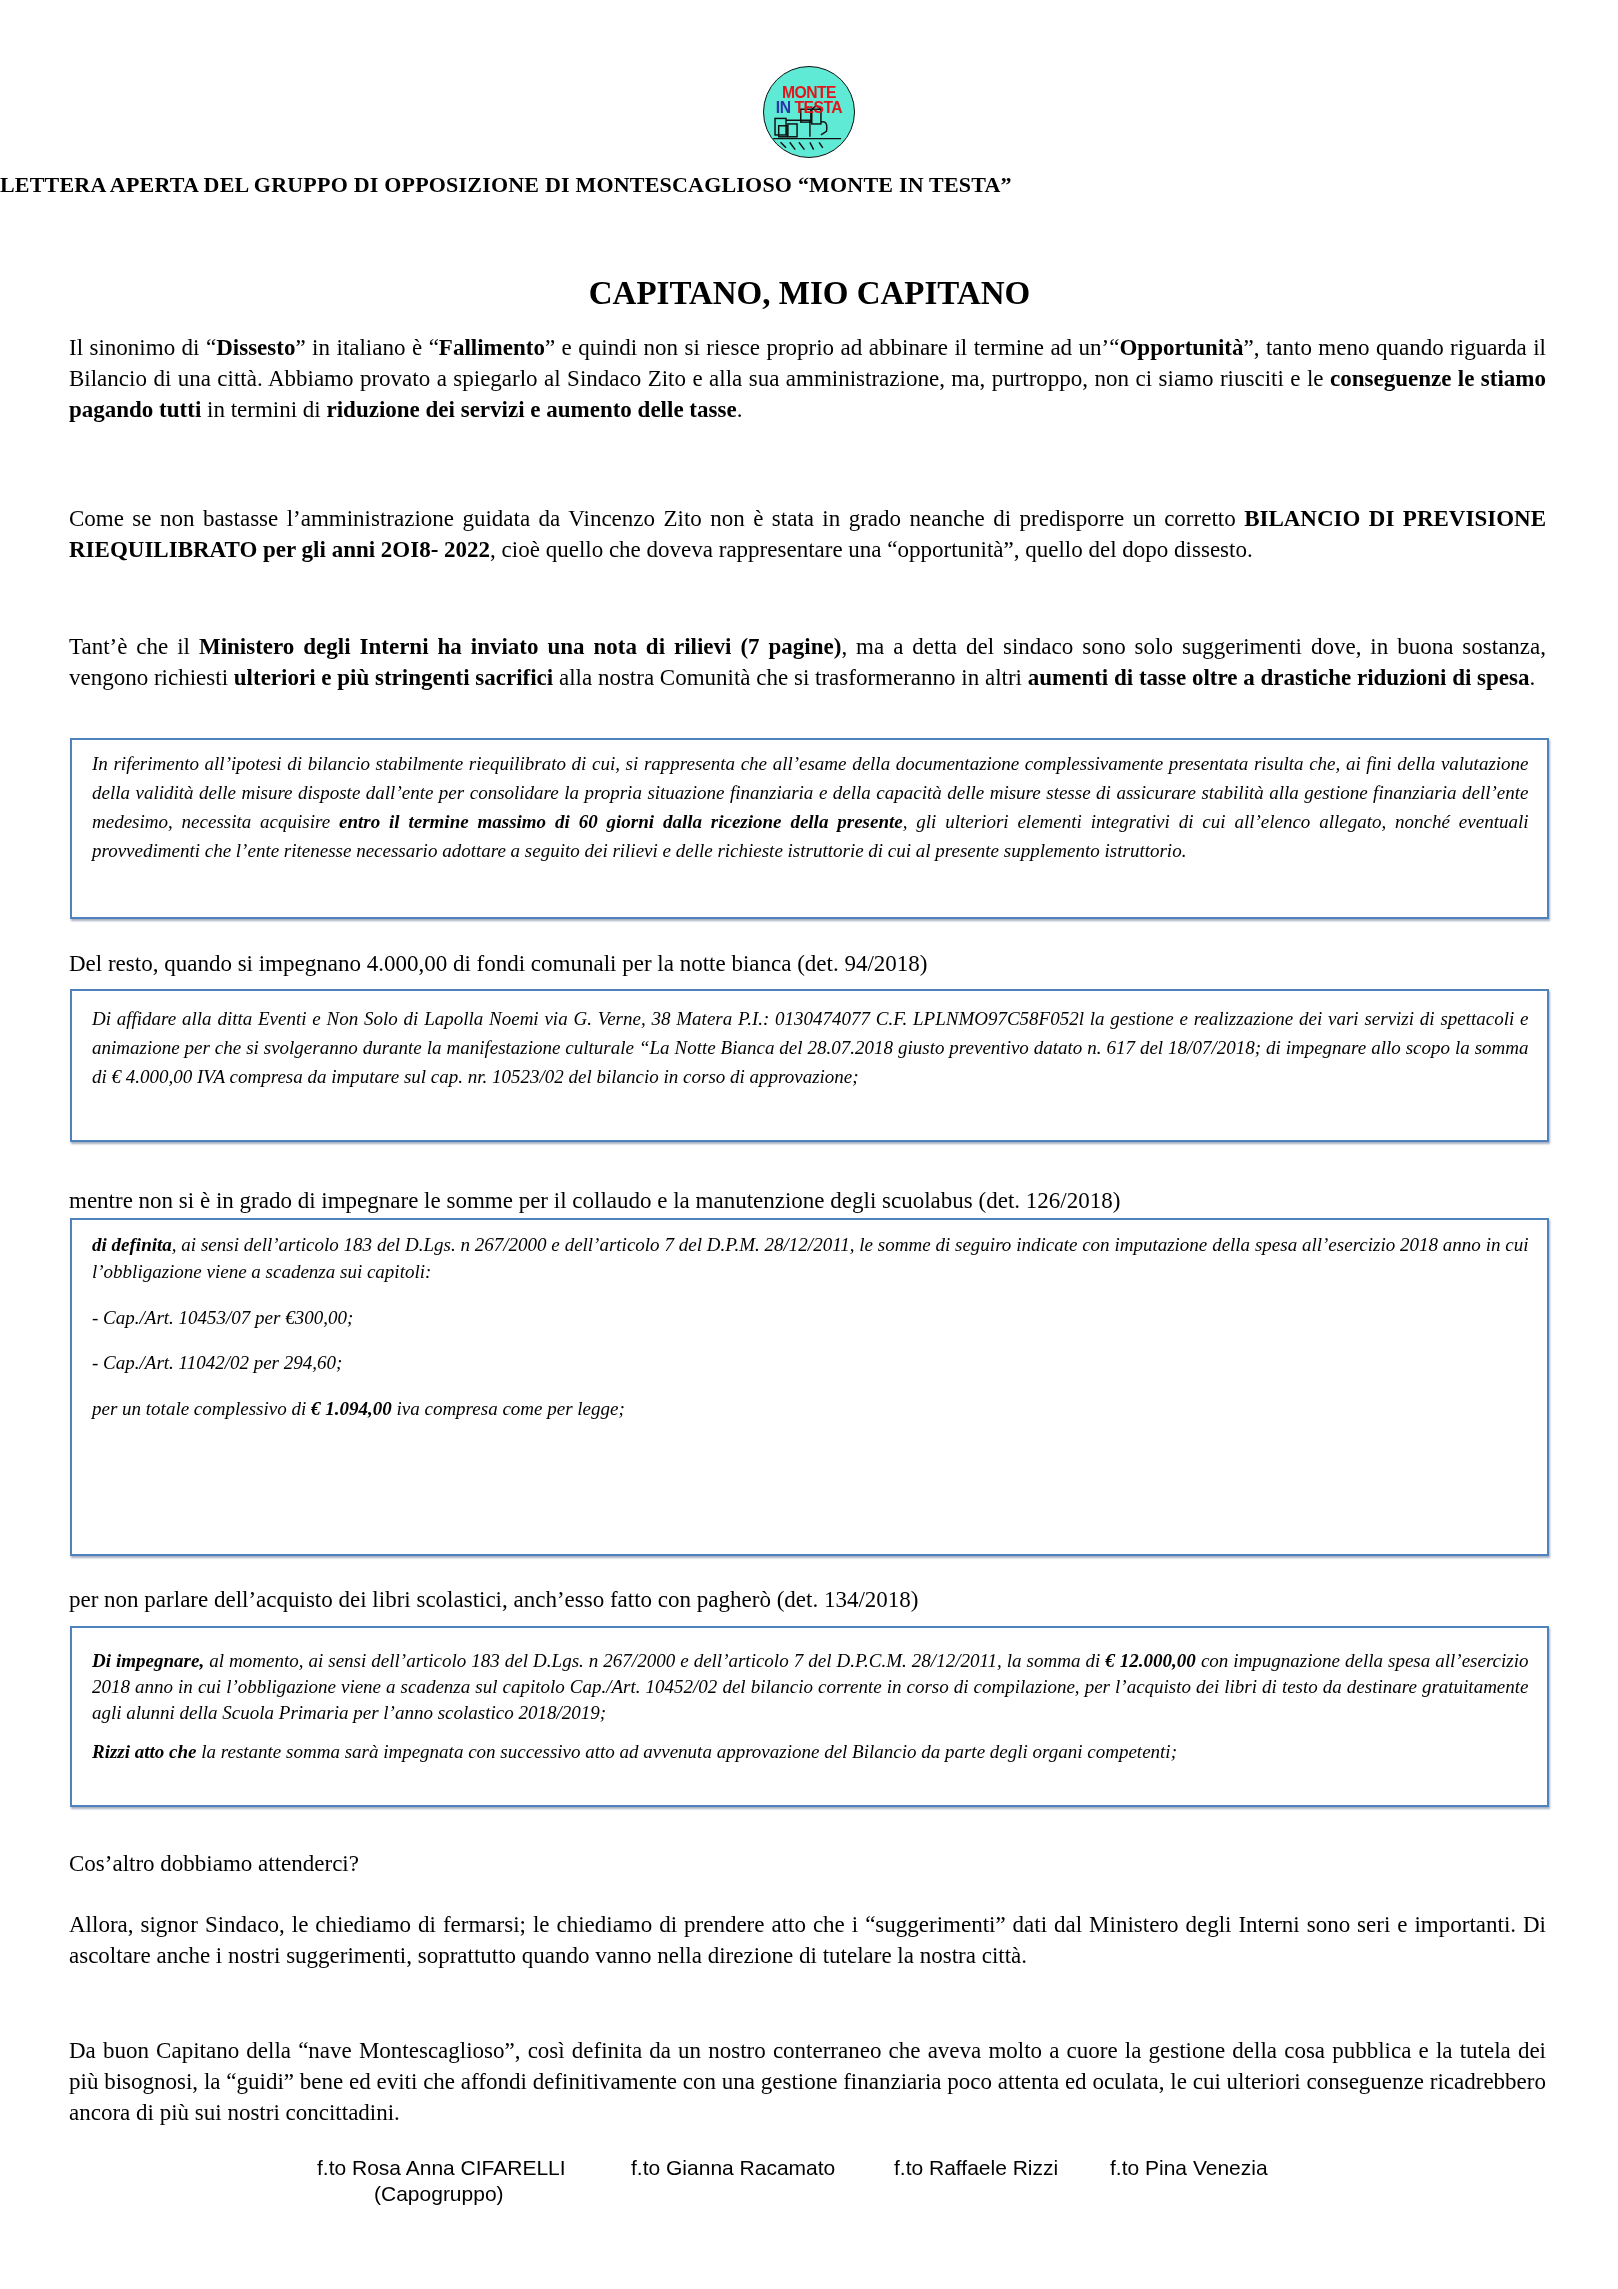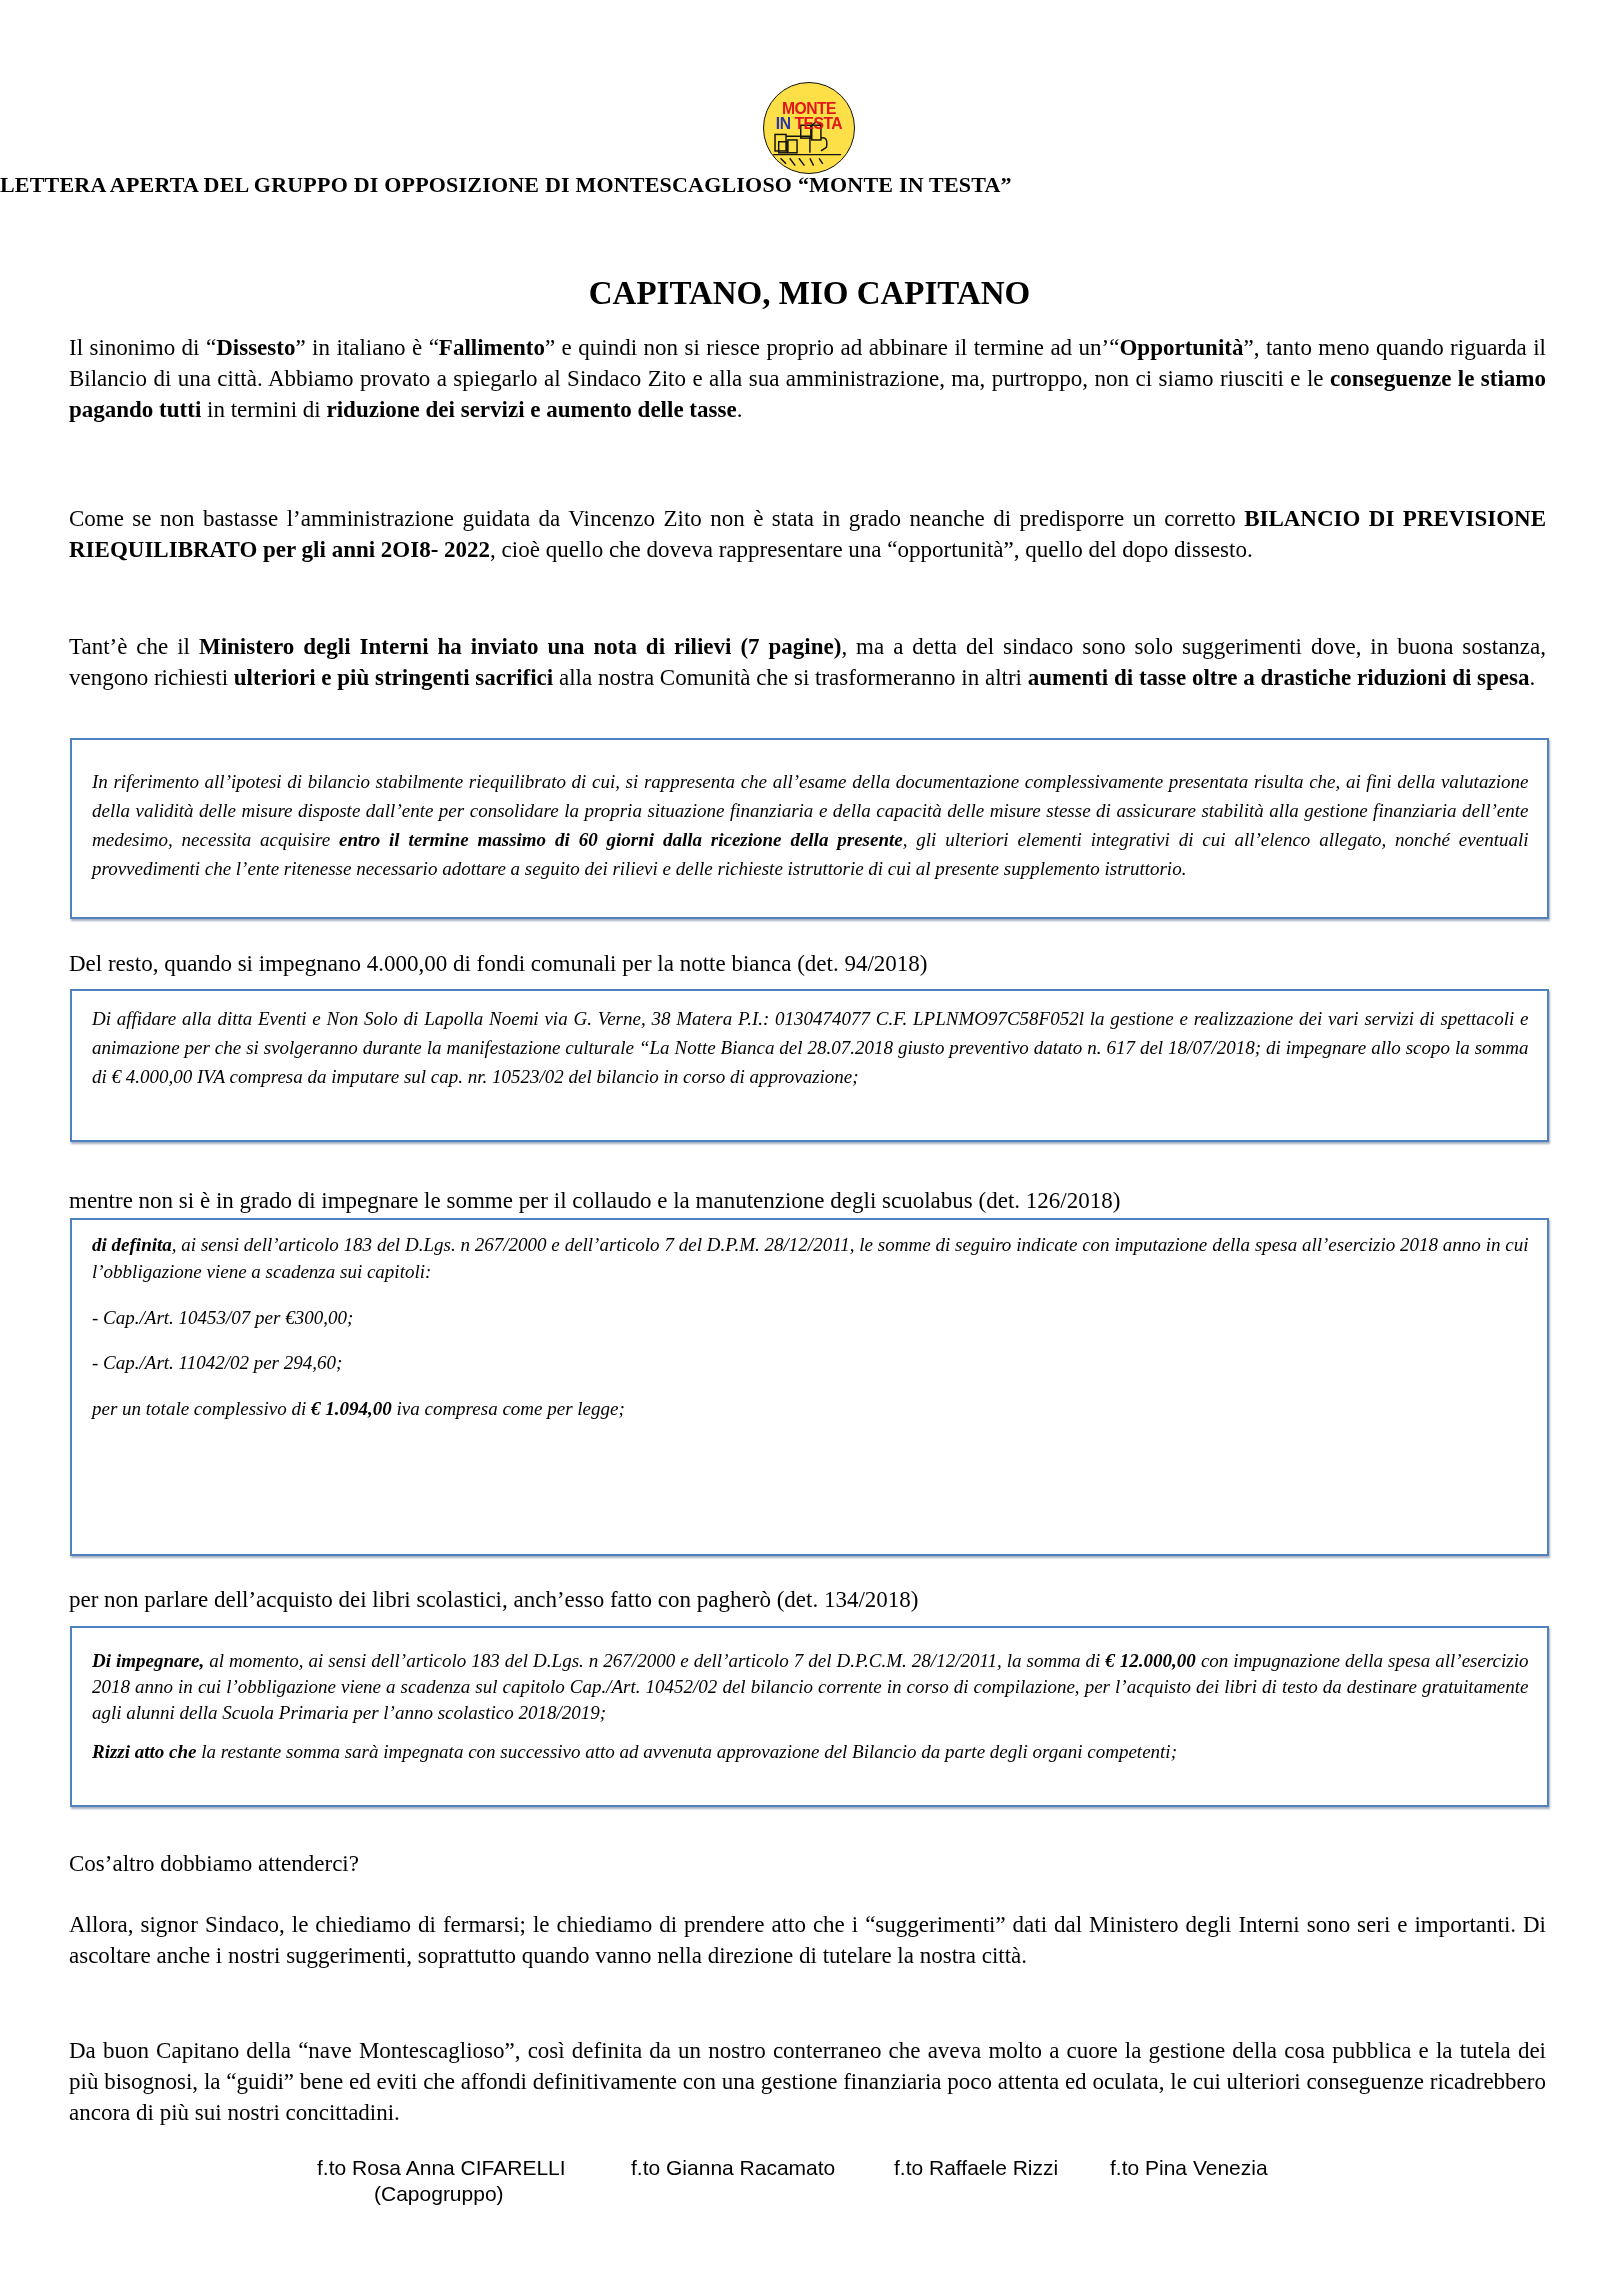--- a/index.html
+++ b/index.html
@@ -1,22 +1,22 @@
 <!DOCTYPE html>
 <html style="font-size:14.8px"><head>
 <meta charset="utf-8">
 <style>
   html, body { margin: 0; padding: 0; background: #ffffff; }
   body {
     width: 1619px; height: 2290px; position: relative; overflow: hidden;
     font-family: "Liberation Serif", "DejaVu Serif", serif; color: #000;
   }
   .logo {
-    position: absolute; left: 763px; top: 82px; width: 90px; height: 90px;
-    border-radius: 50%; border: 1.8px solid #111; background: #fde047; overflow: hidden;
+    position: absolute; left: 763px; top: 66px; width: 90px; height: 90px;
+    border-radius: 50%; border: 1.8px solid #111; background: #5eead4; overflow: hidden;
   }
   .logo .t1, .logo .t2 {
     position: absolute; left: 0; width: 100%; text-align: center;
     font-family: "Liberation Sans", "DejaVu Sans", sans-serif; font-weight: bold;
     font-size: 15.7px; line-height: 15.7px; letter-spacing: -0.5px;
   }
   .logo .t1 { top: 17.5px; }
   .logo .t2 { top: 33px; }
   .logo svg { position: absolute; left: 0; top: 0; }
 
@@ -76,21 +76,21 @@
 
 <div class="header-line">LETTERA APERTA DEL GRUPPO DI OPPOSIZIONE DI MONTESCAGLIOSO “MONTE IN TESTA”</div>
 <div class="title">CAPITANO, MIO CAPITANO</div>
 
 <div class="para" style="top:332px;"><span>Il sinonimo di “</span><b>Dissesto</b><span>” in italiano è “</span><b>Fallimento</b><span>” e quindi non si riesce proprio ad abbinare il termine ad un’“</span><b>Opportunità</b><span>”, tanto meno quando riguarda il Bilancio di una città. Abbiamo provato a spiegarlo al Sindaco Zito e alla sua amministrazione, ma, purtroppo, non ci siamo riusciti e le </span><b>conseguenze le stiamo pagando tutti</b><span> in termini di </span><b>riduzione dei servizi e aumento delle tasse</b><span>.</span></div>
 
 <div class="para" style="top:503px;"><span>Come se non bastasse l’amministrazione guidata da Vincenzo Zito non è stata in grado neanche di predisporre un corretto </span><b>BILANCIO DI PREVISIONE RIEQUILIBRATO per gli anni 2OI8- 2022</b><span>, cioè quello che doveva rappresentare una “opportunità”, quello del dopo dissesto.</span></div>
 
 <div class="para" style="top:631px;"><span>Tant’è che il </span><b>Ministero degli Interni ha inviato una nota di rilievi (7 pagine)</b><span>, ma a detta del sindaco sono solo suggerimenti dove, in buona sostanza, vengono richiesti </span><b>ulteriori e più stringenti sacrifici</b><span> alla nostra Comunità che si trasformeranno in altri </span><b>aumenti di tasse oltre a drastiche riduzioni di spesa</b><span>.</span></div>
 
-<div class="box" style="top:738px; height:181px; padding-top:27px;">
+<div class="box" style="top:738px; height:181px; padding-top:9px;">
   <p><span>In riferimento all’ipotesi di bilancio stabilmente riequilibrato di cui, si rappresenta che all’esame della documentazione complessivamente presentata risulta che, ai fini della valutazione della validità delle misure disposte dall’ente per consolidare la propria situazione finanziaria e della capacità delle misure stesse di assicurare stabilità alla gestione finanziaria dell’ente medesimo, necessita acquisire </span><b>entro il termine massimo di 60 giorni dalla ricezione della presente</b><span>, gli ulteriori elementi integrativi di cui all’elenco allegato, nonché eventuali provvedimenti che l’ente ritenesse necessario adottare a seguito dei rilievi e delle richieste istruttorie di cui al presente supplemento istruttorio.</span></p>
 </div>
 
 <div class="intro" style="top:949px;">Del resto, quando si impegnano 4.000,00 di fondi comunali per la notte bianca (det. 94/2018)</div>
 <div class="box" style="top:989px; height:153px; padding-top:13px;">
   <p>Di affidare alla ditta Eventi e Non Solo di Lapolla Noemi via G. Verne, 38 Matera P.I.: 0130474077 C.F. LPLNMO97C58F052l la gestione e realizzazione dei vari servizi di spettacoli e animazione per che si svolgeranno durante la manifestazione culturale “La Notte Bianca del 28.07.2018 giusto preventivo datato n. 617 del 18/07/2018; di impegnare allo scopo la somma di € 4.000,00 IVA compresa da imputare sul cap. nr. 10523/02 del bilancio in corso di approvazione;</p>
 </div>
 
 <div class="intro" style="top:1186px;">mentre non si è in grado di impegnare le somme per il collaudo e la manutenzione degli scuolabus (det. 126/2018)</div>
 <div class="box" style="top:1218px; height:338px; padding-top:11px; line-height:27px;">

